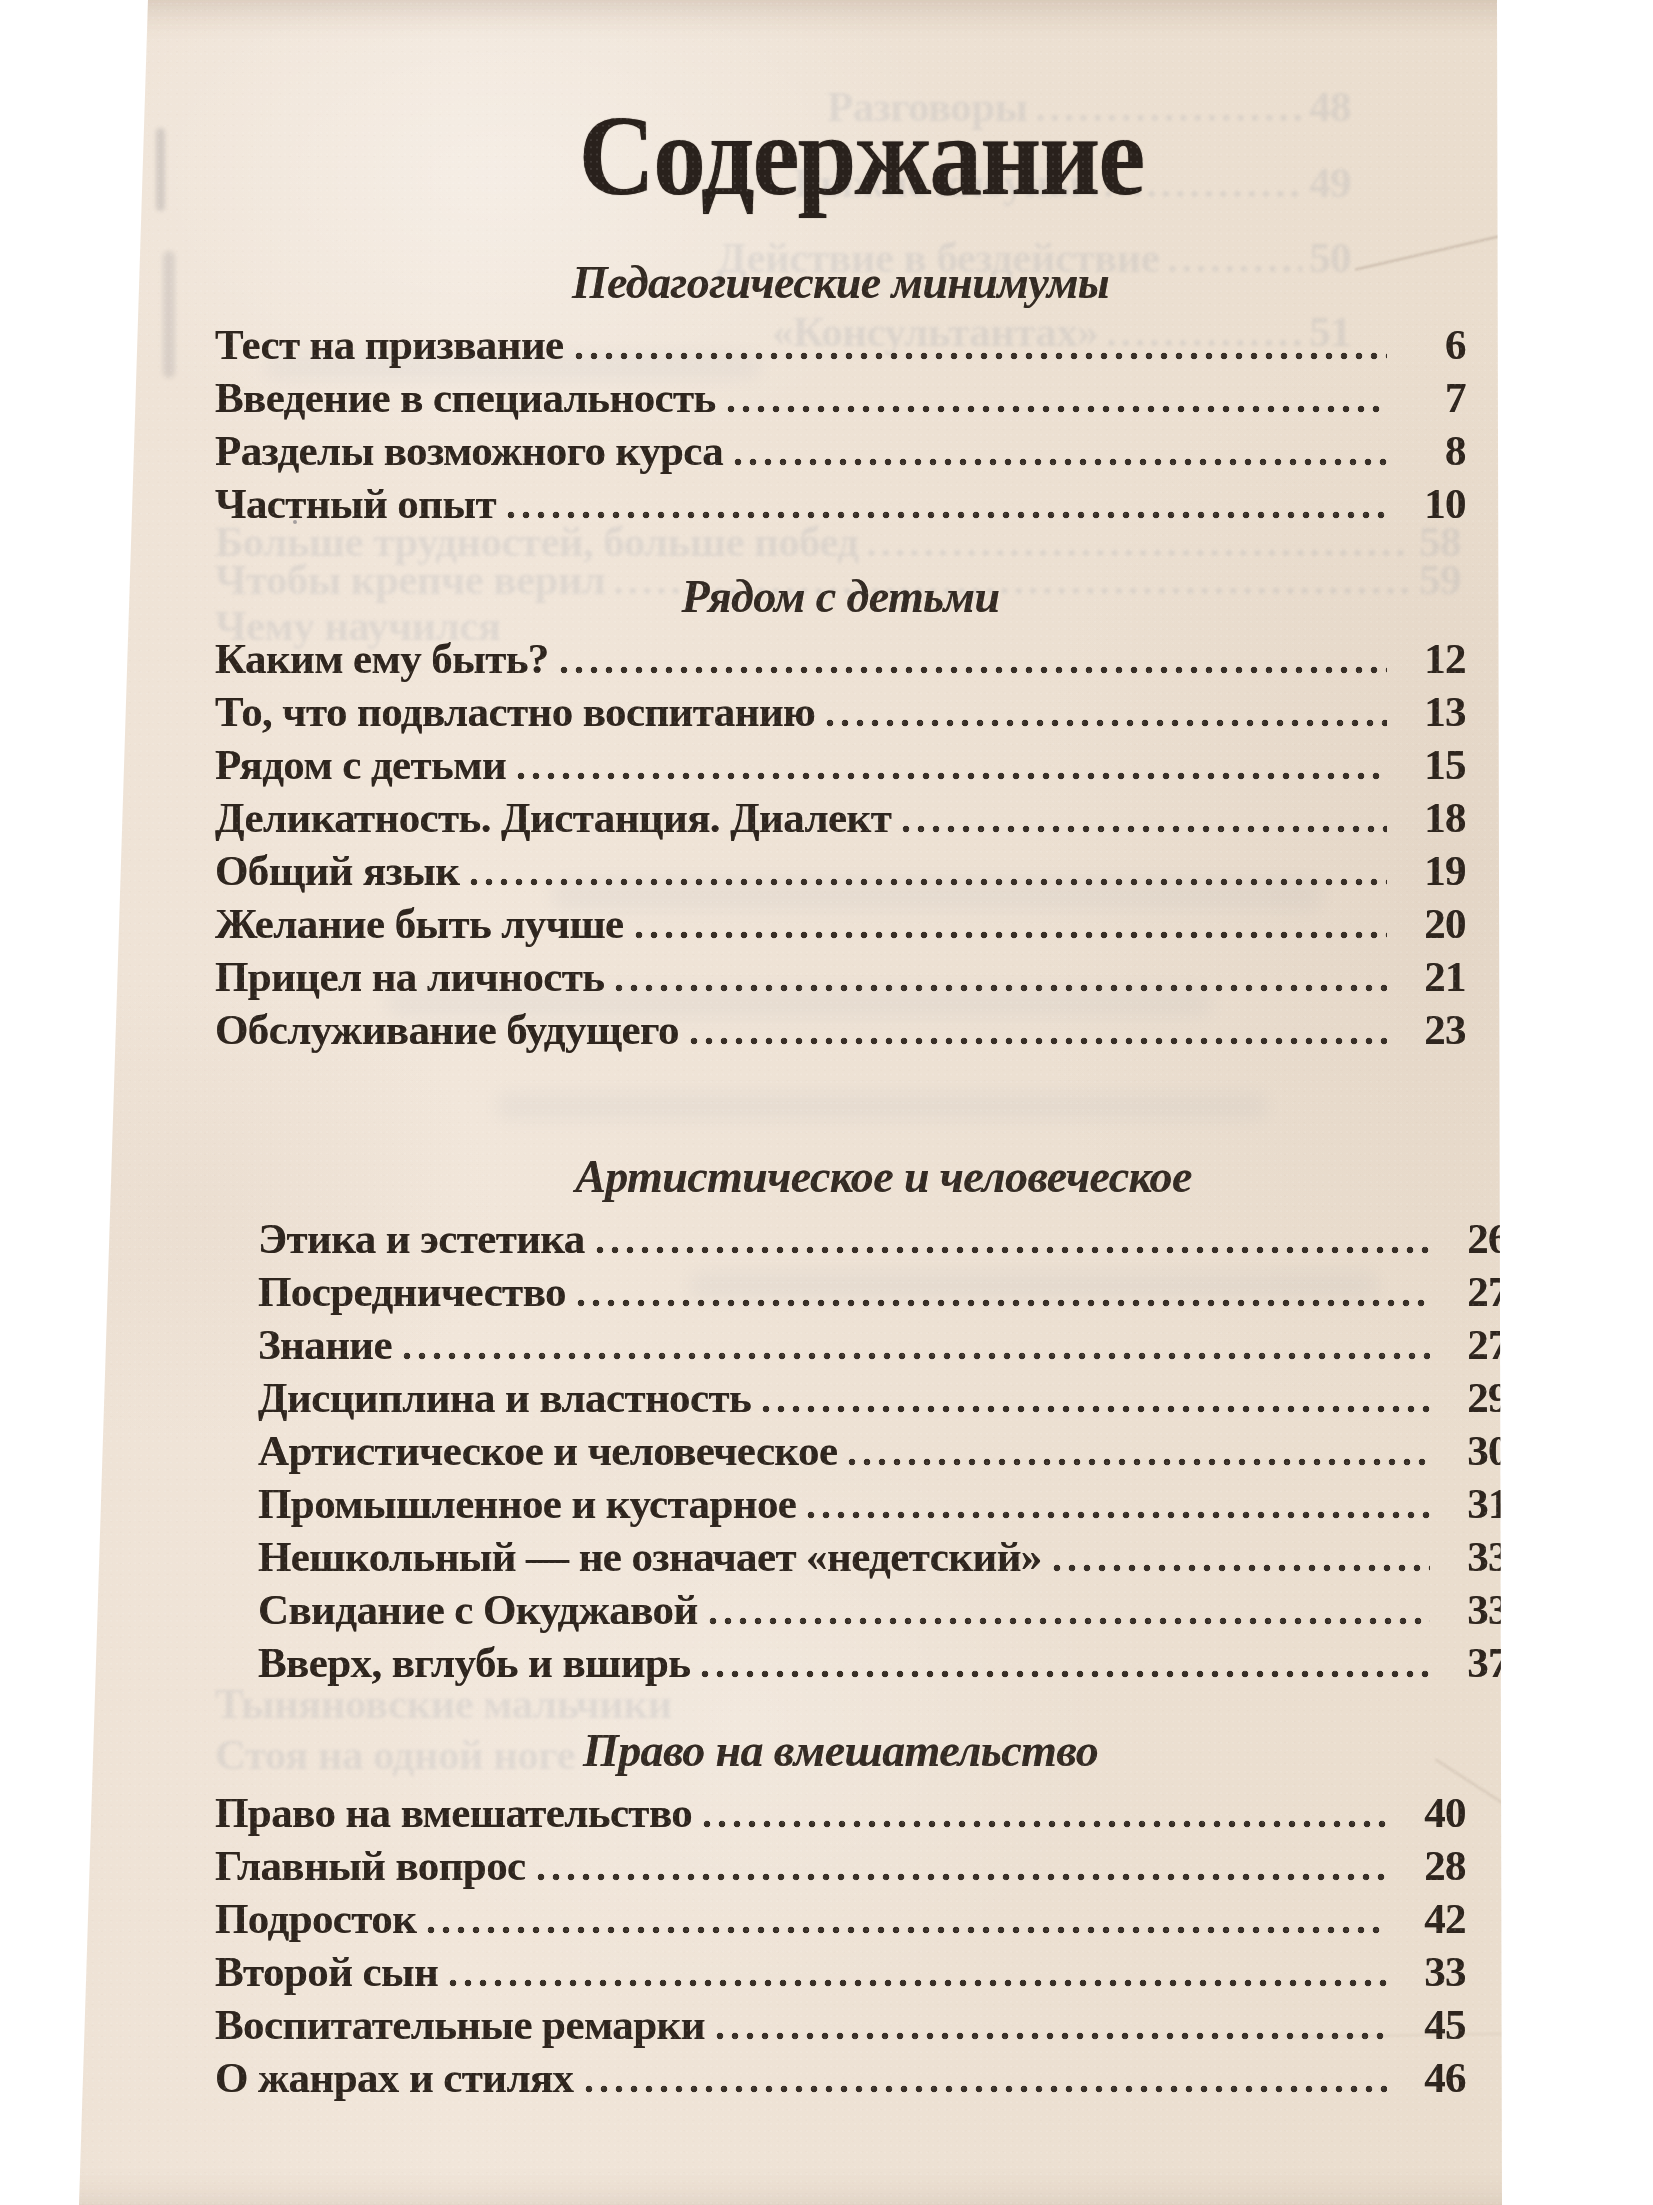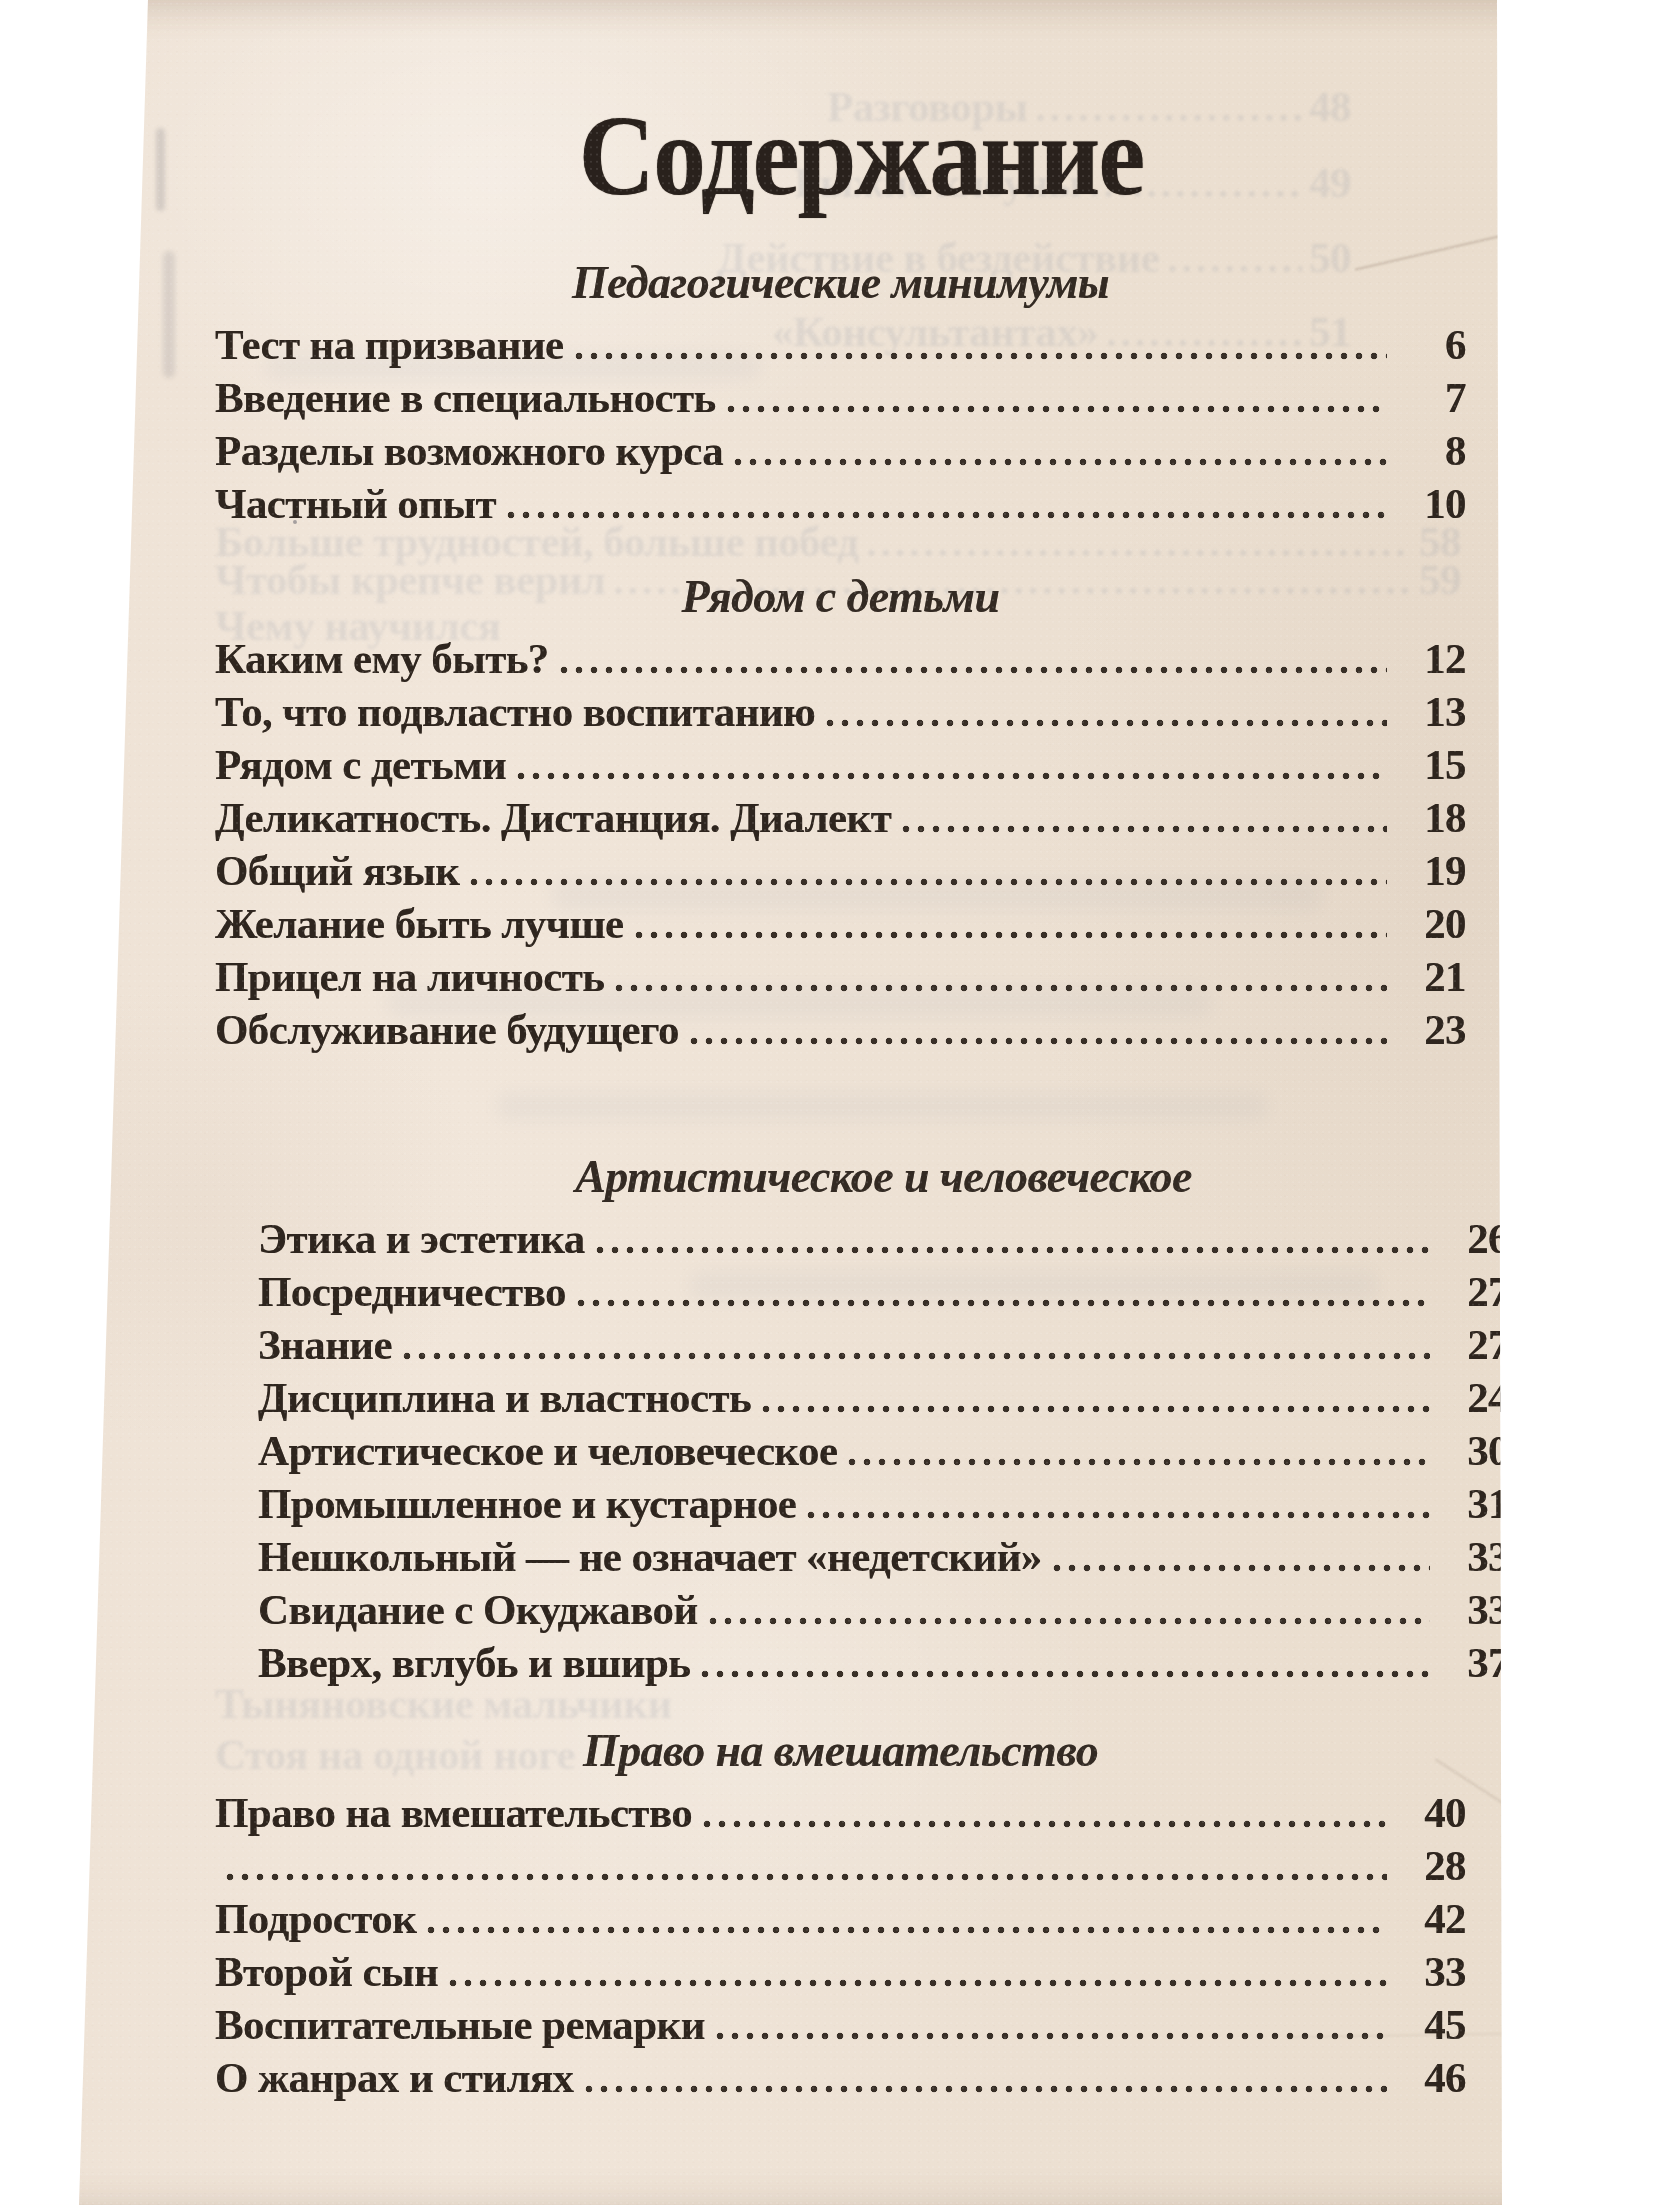--- a/index.html
+++ b/index.html
@@ -277,21 +277,21 @@
 
   <div class="row">
     <span class="label">Знание</span>
     <span class="dots"></span>
     <span class="num">27</span>
   </div>
 
   <div class="row">
     <span class="label">Дисциплина и властность</span>
     <span class="dots"></span>
-    <span class="num">24</span>
+    <span class="num">29</span>
   </div>
 
   <div class="row">
     <span class="label">Артистическое и человеческое</span>
     <span class="dots"></span>
     <span class="num">30</span>
   </div>
 
   <div class="row">
     <span class="label">Промышленное и кустарное</span>
@@ -322,20 +322,21 @@
   <section class="toc-section" style="top: 1726px;">
     <h2 class="section-heading">Право на вмешательство</h2>
     <div class="rows">
   <div class="row">
     <span class="label">Право на вмешательство</span>
     <span class="dots"></span>
     <span class="num">40</span>
   </div>
 
   <div class="row">
+    <span class="label">Главный вопрос</span>
     <span class="dots"></span>
     <span class="num">28</span>
   </div>
 
   <div class="row">
     <span class="label">Подросток</span>
     <span class="dots"></span>
     <span class="num">42</span>
   </div>
 

